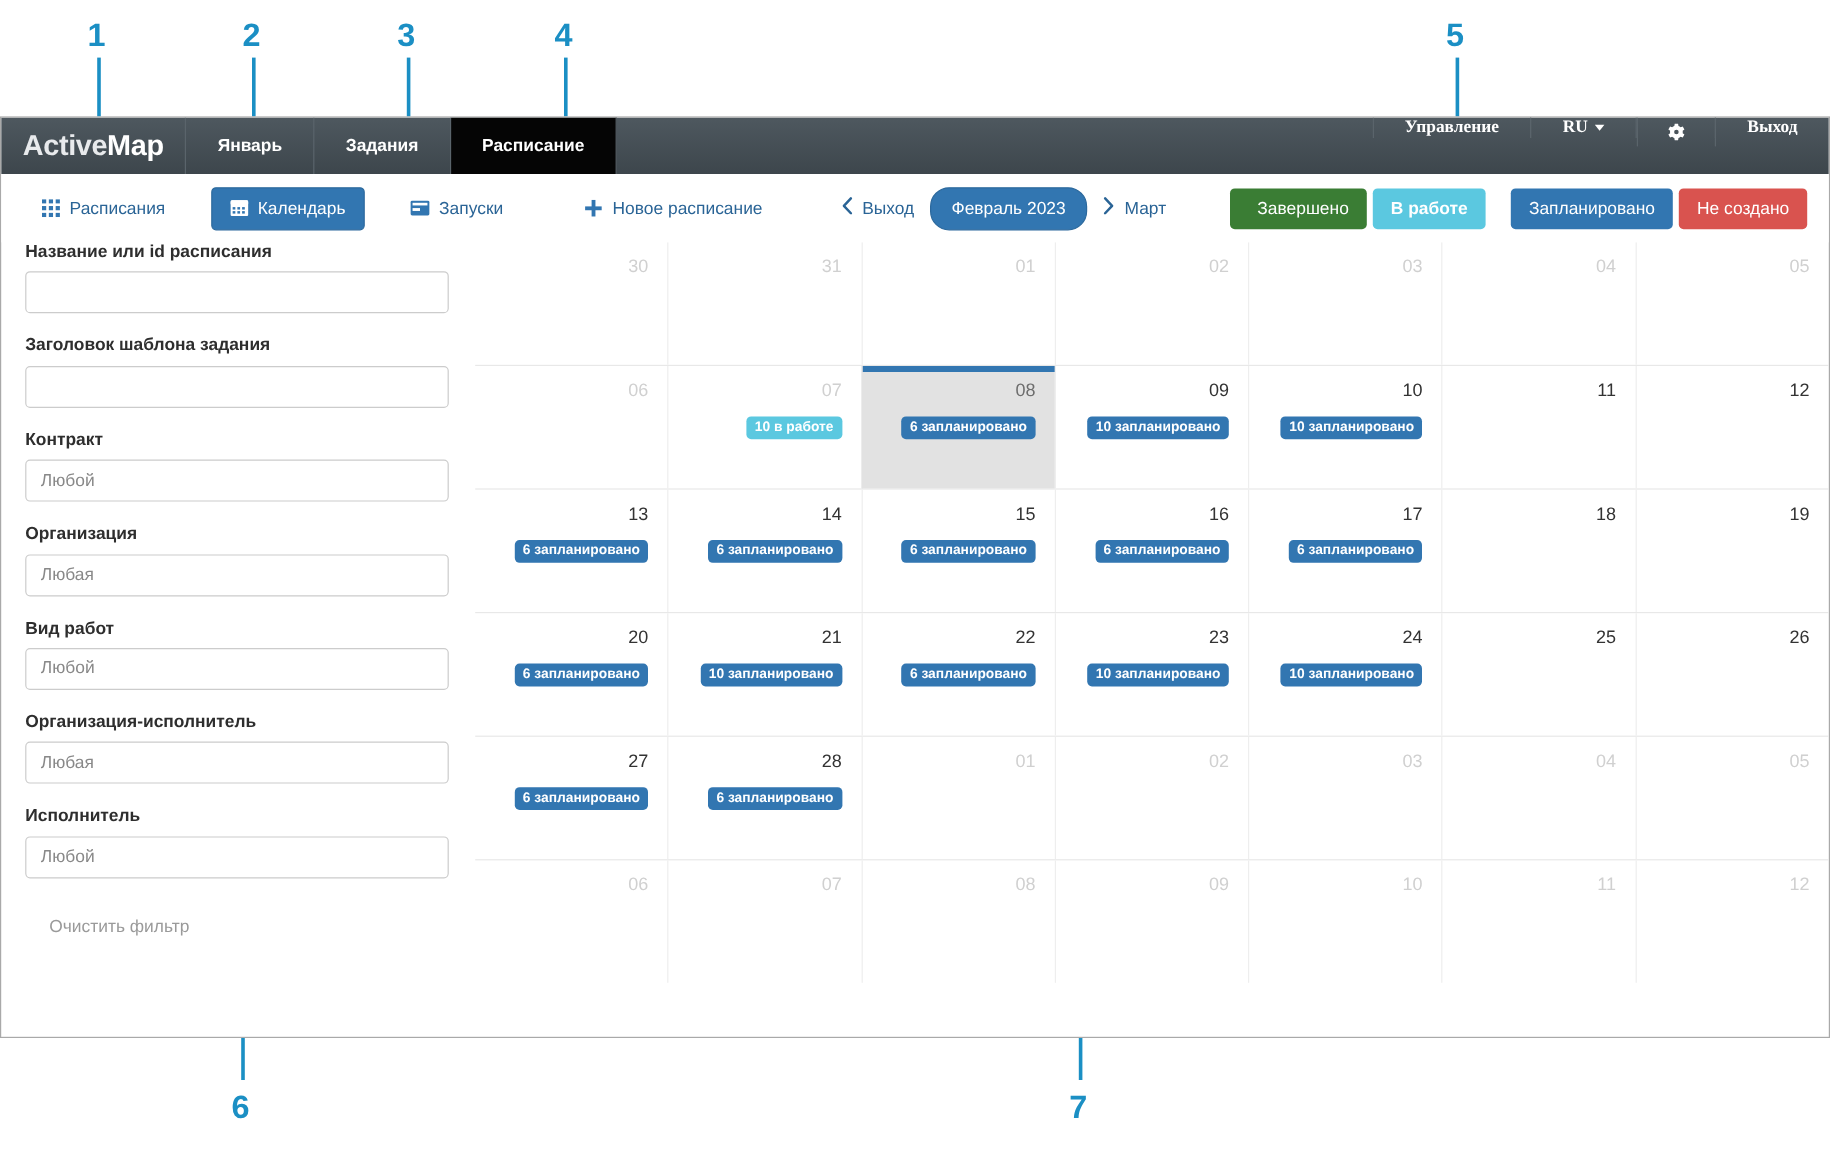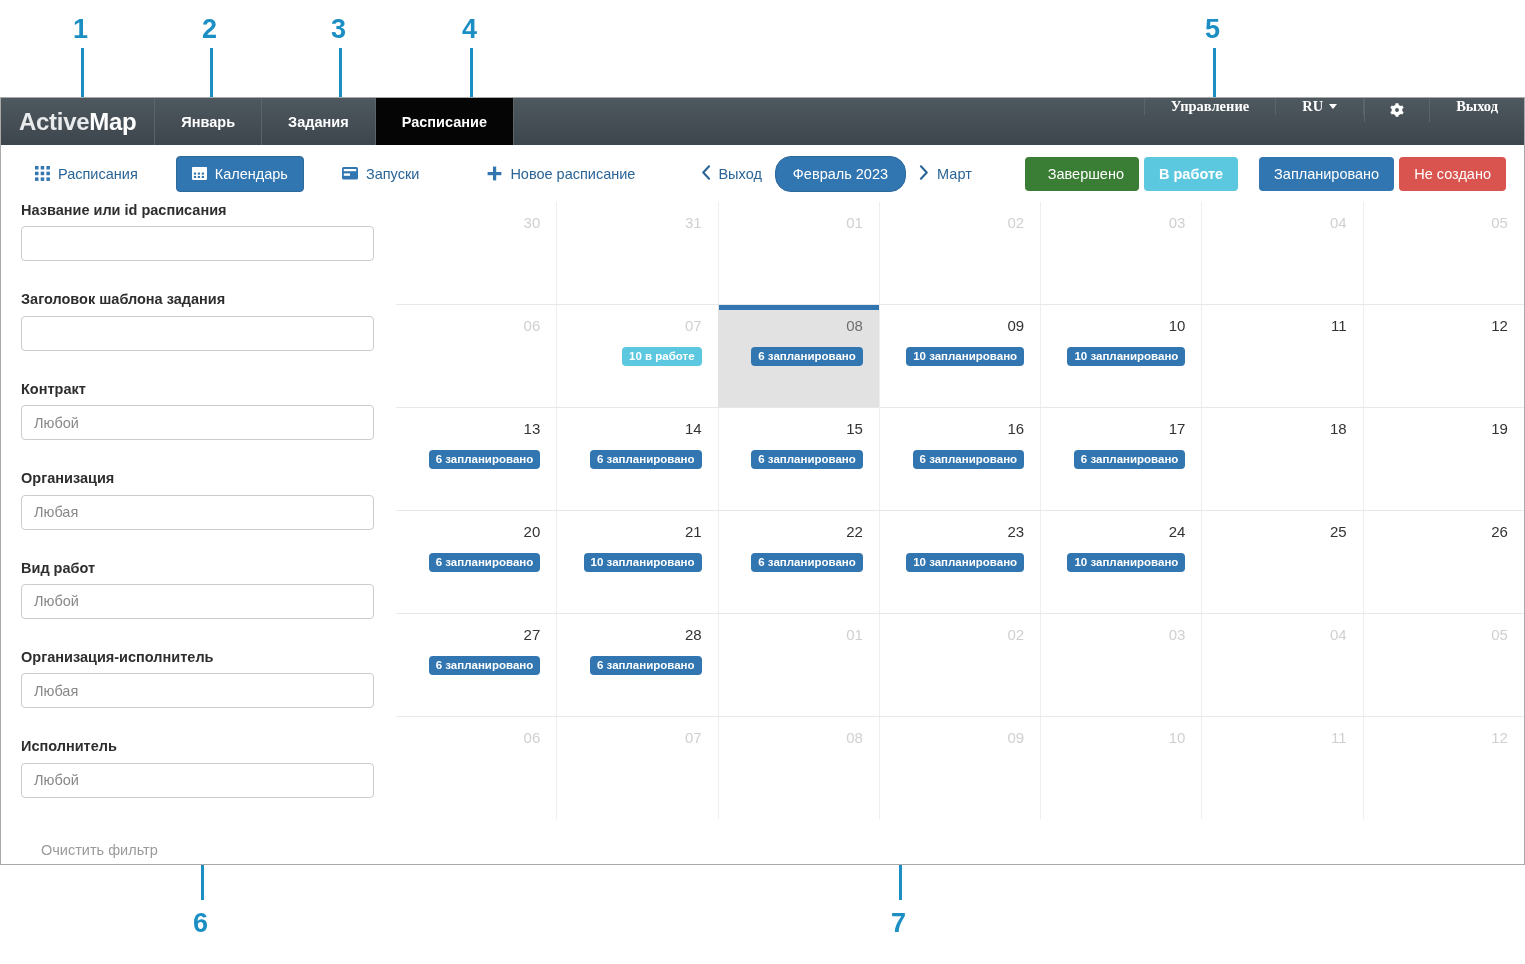--- a/index.html
+++ b/index.html
@@ -212,21 +212,21 @@
     width: 100%;
     height: 35px;
     box-sizing: border-box;
     padding: 6px 12px;
     font-size: 14.5px;
     color: #555;
     border: 1px solid #ccc;
     border-radius: 4px;
     background: #fff;
     font-family: "Liberation Sans", sans-serif;
-    margin-bottom: 30px;
+    margin-bottom: 19px;
   }
   .field-input::placeholder { color: #888; }
   .clear-filter {
     display: inline-block;
     margin-left: 18px;
     margin-top: 10px;
     font-size: 14.5px;
     color: #9a9a9a;
     background: none;
     border: none;

